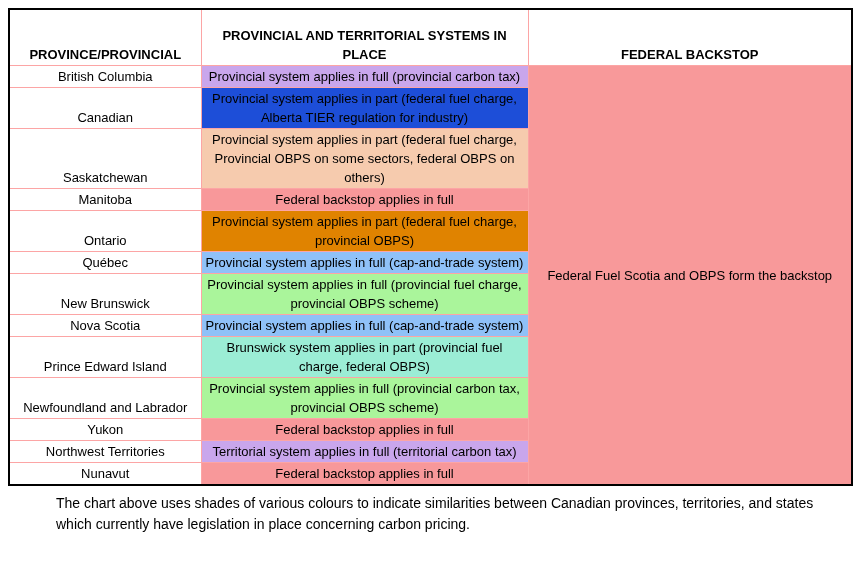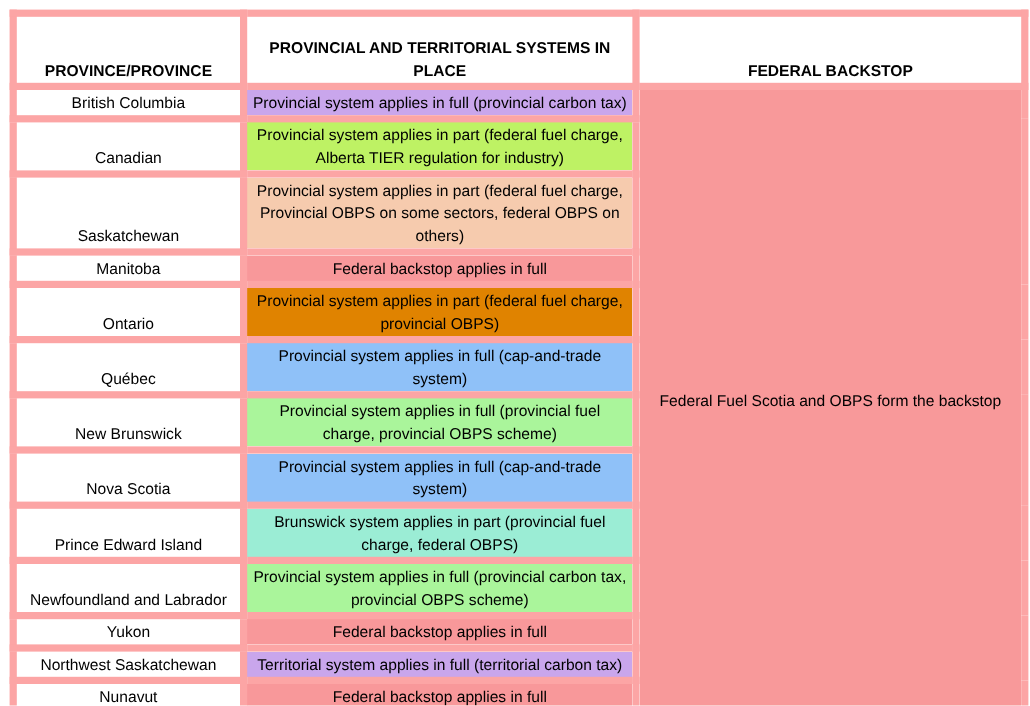--- a/index.html
+++ b/index.html
@@ -16,21 +16,21 @@
     padding: 8px 7px 0 8px;
   }
   table.carbon {
     border-collapse: collapse;
     table-layout: fixed;
     width: 843px;
     border: 2px solid #000;
   }
   table.carbon th,
   table.carbon td {
-    border: 6px solid #fca5a5;
+    border: 1px solid #fca5a5;
     font-size: 13px;
     line-height: 19px;
     padding: 1px 4px;
     text-align: center;
     overflow: hidden;
   }
   col.c1 { width: 192px; }
   col.c2 { width: 327px; }
   col.c3 { width: 324px; }
   table.carbon th {
@@ -64,34 +64,34 @@
 
 <div class="page">
   <table class="carbon">
     <colgroup>
       <col class="c1">
         <col class="c2">
         <col class="c3">
     </colgroup>
     <thead>
       <tr>
-        <th>PROVINCE/PROVINCE</th>
+        <th>PROVINCE/PROVINCIAL</th>
         <th>PROVINCIAL AND TERRITORIAL SYSTEMS IN PLACE</th>
         <th>FEDERAL BACKSTOP</th>
       </tr>
     </thead>
     <tbody id="tbody">
         <tr>
           <td class="province">British Columbia</td>
           <td class="system" style="background: rgb(201, 166, 236); margin-top: 20px;">Provincial system applies in full (provincial carbon tax)</td>
           <td class="federal" rowspan="13" style="background: rgb(248, 153, 154);">Federal Fuel Scotia and OBPS form the backstop</td>
         </tr>
         <tr>
           <td class="province">Canadian</td>
-          <td class="system" style="background: #bef264;">Provincial system applies in part (federal fuel charge, Alberta TIER regulation for industry)</td>
+          <td class="system" style="background: #1d4ed8;">Provincial system applies in part (federal fuel charge, Alberta TIER regulation for industry)</td>
         </tr>
         <tr>
           <td class="province">Saskatchewan</td>
           <td class="system" style="background: rgb(246, 203, 174);">Provincial system applies in part (federal fuel charge, Provincial OBPS on some sectors, federal OBPS on others)</td>
         </tr>
         <tr>
           <td class="province">Manitoba</td>
           <td class="system" style="background: rgb(248, 152, 154);">Federal backstop applies in full</td>
         </tr>
         <tr>
@@ -116,23 +116,24 @@
         </tr>
         <tr>
           <td class="province">Newfoundland and Labrador</td>
           <td class="system" style="background: rgb(170, 245, 155); margin-left: 16px;">Provincial system applies in full (provincial carbon tax, provincial OBPS scheme)</td>
         </tr>
         <tr>
           <td class="province">Yukon</td>
           <td class="system" style="background: rgb(248, 152, 154);">Federal backstop applies in full</td>
         </tr>
         <tr>
-          <td class="province">Northwest Saskatchewan</td>
+          <td class="province">Northwest Territories</td>
           <td class="system" style="background: rgb(201, 166, 236);">Territorial system applies in full (territorial carbon tax)</td>
         </tr>
         <tr>
           <td class="province">Nunavut</td>
           <td class="system" style="background: rgb(248, 152, 154);">Federal backstop applies in full</td>
         </tr>
       </tbody>
   </table>
 
+  <p class="footer">The chart above uses shades of various colours to indicate similarities between Canadian provinces, territories, and states which currently have legislation in place concerning carbon pricing.</p>
 </div>
 
 </body></html>

